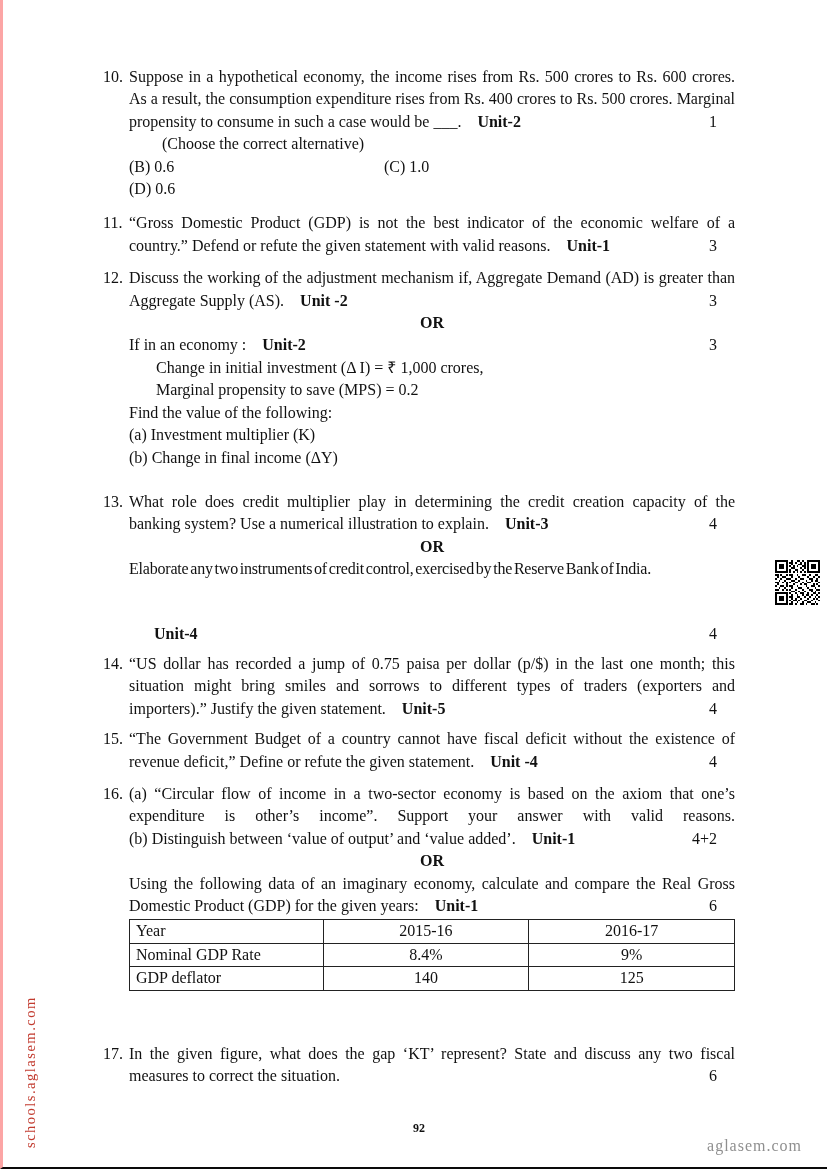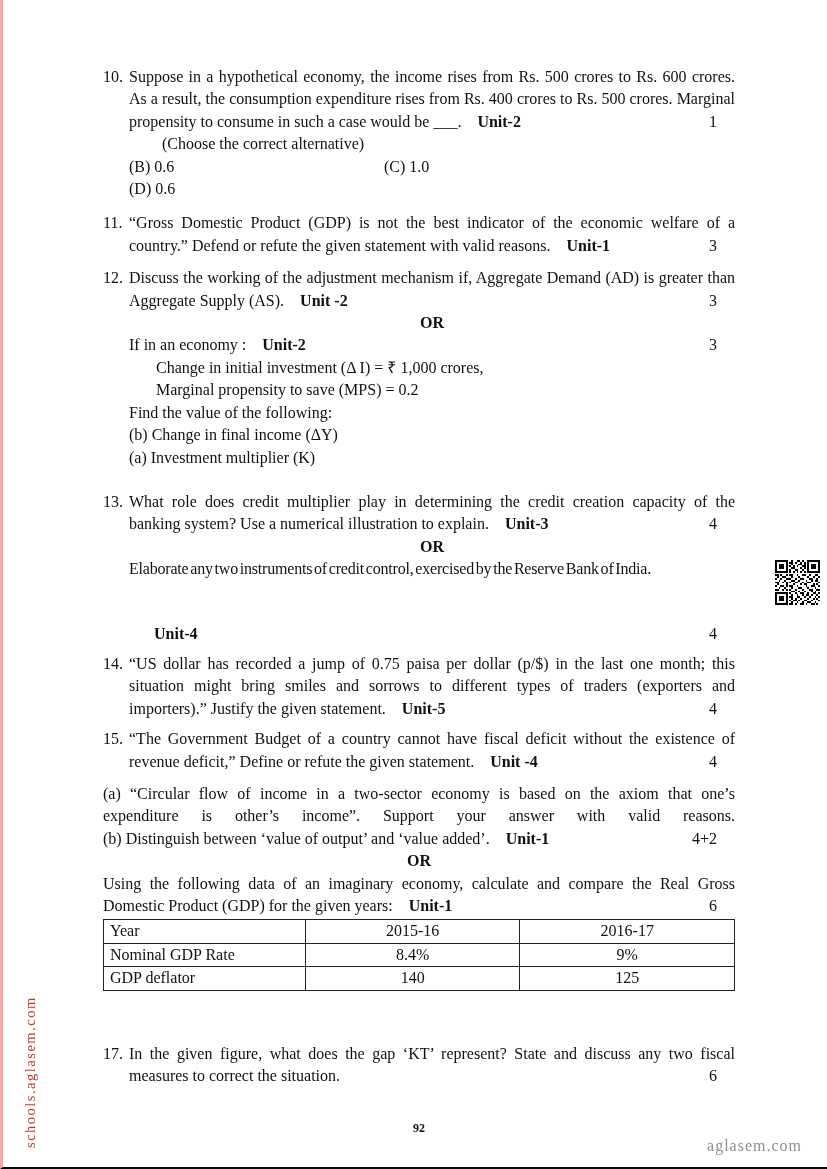--- a/index.html
+++ b/index.html
@@ -95,22 +95,22 @@
         </div>
         <div class="or-sep">OR</div>
         <div class="line">
           <span>If in an economy :</span>
           <span class="unit">Unit-2</span>
           <span class="marks">3</span>
         </div>
         <div class="indent">Change in initial investment (Δ I)  = ₹ 1,000 crores,</div>
         <div class="indent">Marginal propensity to save (MPS) = 0.2</div>
         <div class="line">Find the value of the following:</div>
+        <div class="line">(a) Investment multiplier (K)</div>
         <div class="line">(b) Change in final income (ΔY)</div>
-        <div class="line">(a) Investment multiplier (K)</div>
       </div>
     </div>
 
     <div class="question mb8">
       <div class="qnum">13.</div>
       <div class="qbody">
         <div class="qpara">
           <span>What role does credit multiplier play in determining the credit creation capacity of the banking system? Use a numerical illustration to explain.</span>
           <span class="unit">Unit-3</span>
           <span class="marks">4</span>
@@ -140,20 +140,21 @@
       <div class="qbody">
         <div class="qpara">
           <span>“The Government Budget of a country cannot have fiscal deficit without the existence of revenue deficit,” Define or refute the given statement.</span>
           <span class="unit">Unit -4</span>
           <span class="marks">4</span>
         </div>
       </div>
     </div>
 
     <div class="question mb52">
+      <div class="qnum">16.</div>
       <div class="qbody">
         <div class="qpara stretch-last">(a) “Circular flow of income in a two-sector economy is based on the axiom that one’s expenditure is other’s income”. Support your answer with valid reasons.</div>
         <div class="line">
           <span>(b) Distinguish between ‘value of output’ and ‘value added’.</span>
           <span class="unit">Unit-1</span>
           <span class="marks">4+2</span>
         </div>
         <div class="or-sep">OR</div>
         <div class="qpara">
           <span>Using the following data of an imaginary economy, calculate and compare the Real Gross Domestic Product (GDP) for the given years:</span>

